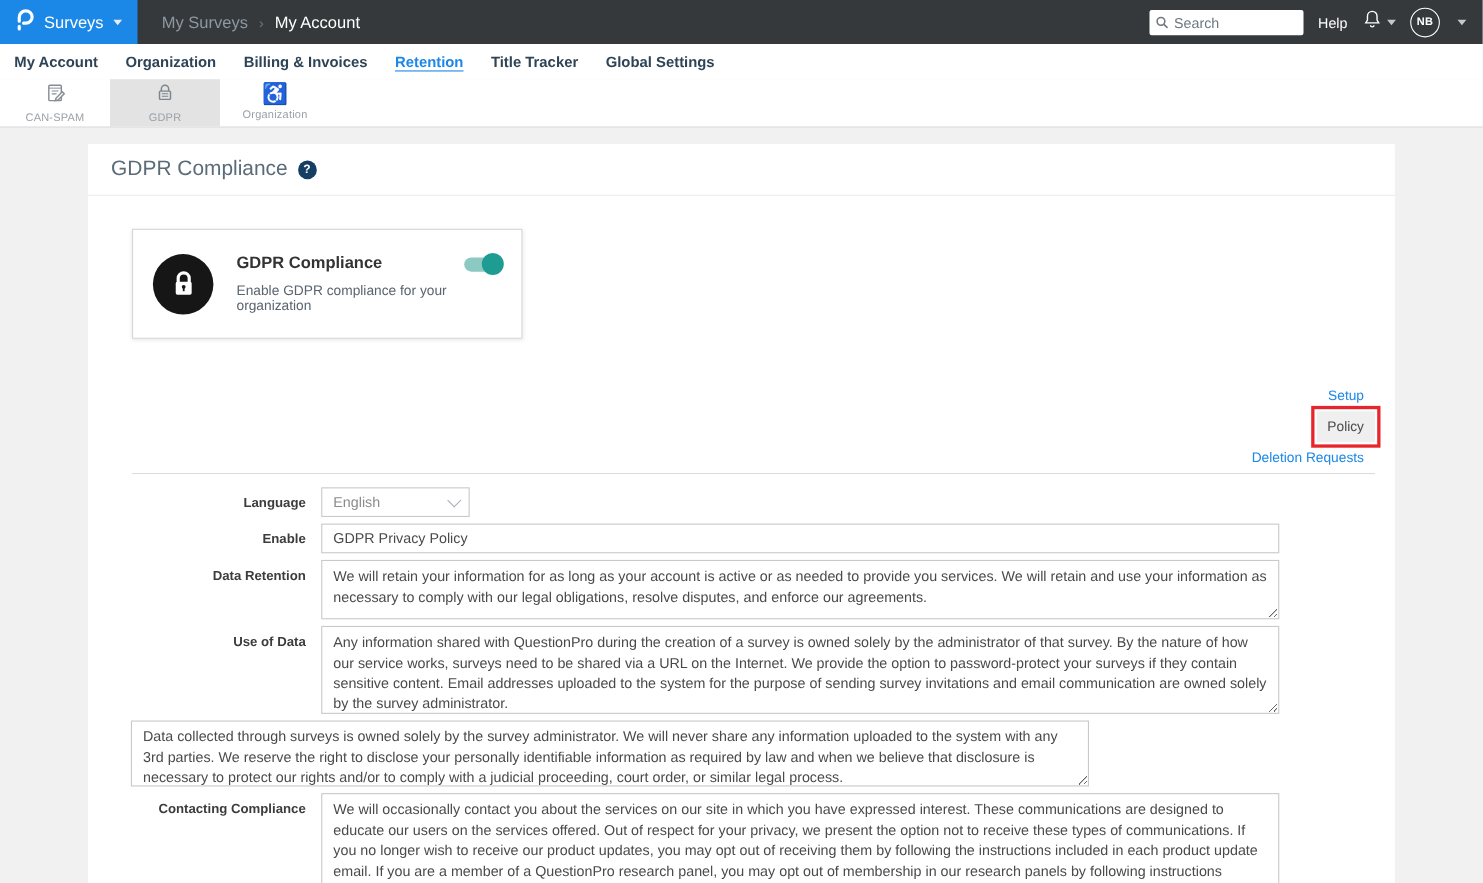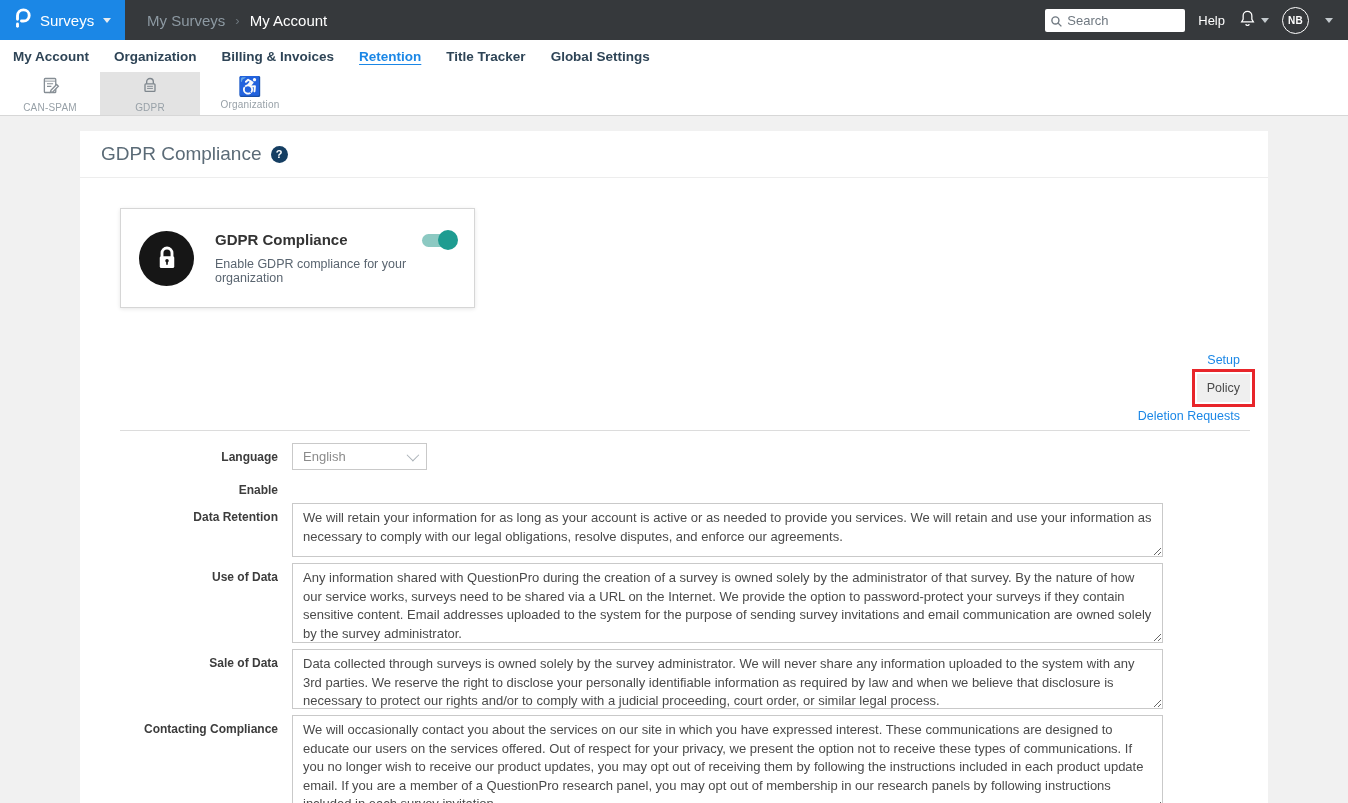--- a/index.html
+++ b/index.html
@@ -195,31 +195,31 @@
   <form>
     <div class="frow first">
       <label>Language</label>
       <div class="fctl select-box">
         <span>English</span>
         <span class="chev"></span>
       </div>
     </div>
     <div class="frow">
       <label>Enable</label>
+      <input class="fctl text-input" type="text" value="GDPR Privacy Policy" style="">
     </div>
     <div class="frow">
       <label>Data Retention</label>
       <textarea class="fctl ta h2" style="">We will retain your information for as long as your account is active or as needed to provide you services. We will retain and use your information as necessary to comply with our legal obligations, resolve disputes, and enforce our agreements.</textarea>
     </div>
     <div class="frow">
       <label>Use of Data</label>
       <textarea class="fctl ta h4" style="">Any information shared with QuestionPro during the creation of a survey is owned solely by the administrator of that survey. By the nature of how our service works, surveys need to be shared via a URL on the Internet. We provide the option to password-protect your surveys if they contain sensitive content. Email addresses uploaded to the system for the purpose of sending survey invitations and email communication are owned solely by the survey administrator.</textarea>
     </div>
     <div class="frow">
-      <label>Sale of Data</label>
       <textarea class="fctl ta h3" style="">Data collected through surveys is owned solely by the survey administrator. We will never share any information uploaded to the system with any 3rd parties. We reserve the right to disclose your personally identifiable information as required by law and when we believe that disclosure is necessary to protect our rights and/or to comply with a judicial proceeding, court order, or similar legal process.</textarea>
     </div>
     <div class="frow">
       <label>Contacting Compliance</label>
       <textarea class="fctl ta h5" style="">We will occasionally contact you about the services on our site in which you have expressed interest. These communications are designed to educate our users on the services offered. Out of respect for your privacy, we present the option not to receive these types of communications. If you no longer wish to receive our product updates, you may opt out of receiving them by following the instructions included in each product update email. If you are a member of a QuestionPro research panel, you may opt out of membership in our research panels by following instructions included in each survey invitation.</textarea>
     </div>
   </form>
 
   <div class="dashed-sep"></div>
   <div class="actions">

